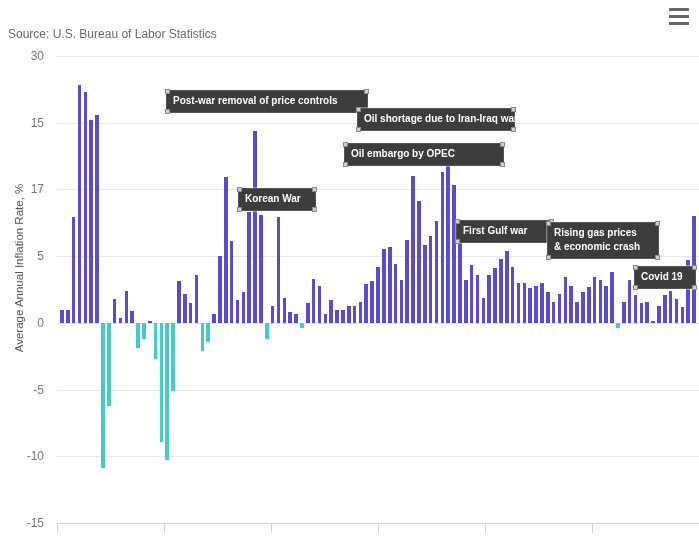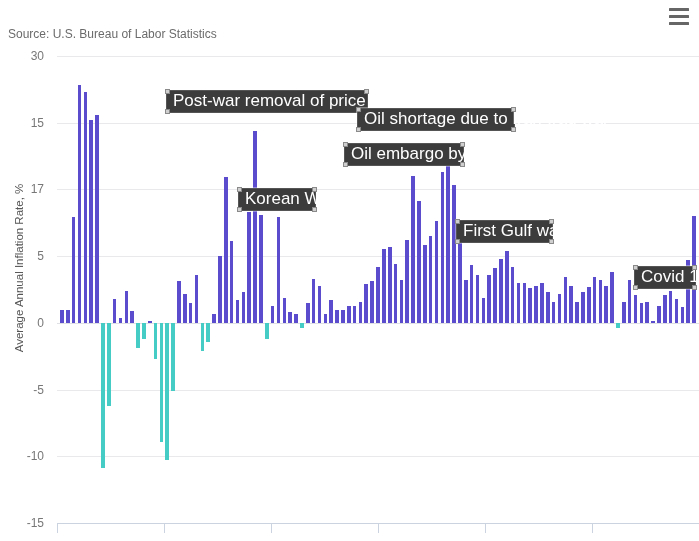--- a/index.html
+++ b/index.html
@@ -53,28 +53,29 @@
 
   .bar{position:absolute;bottom:auto;}
   .bar.pos{background:#5b4ccd;}
   .bar.neg{background:#45ccc4;}
 
   
   .anno{
     position:absolute;
     background:#3c3c3c;
     color:#ffffff;
-    font-size:17px;
+    font-size:10px;
     line-height:14px;
     padding:3px 20px 4px 6px;
     border:1px solid #555;
     border-radius:3px;
     white-space:pre;
     box-sizing:border-box;
     box-shadow:0 0 0 1px rgba(255,255,255,.35);
+    font-weight:bold;
   }
   .anno .hdl{
     position:absolute;width:3px;height:3px;background:#cfcfcf;border:1px solid #8a8a8a;
   }
   .anno .hdl.tl{left:-2px;top:-2px;}
   .anno .hdl.tr{right:-2px;top:-2px;}
   .anno .hdl.bl{left:-2px;bottom:-2px;}
   .anno .hdl.br{right:-2px;bottom:-2px;}
 </style>
 </head>
@@ -234,19 +235,21 @@
       <div class="bar pos" title="2015: 0.1%" style="left: 651.3px; width: 3.6px; top: 321.26px; height: 1.6px;"></div>
       <div class="bar pos" title="2016: 1.3%" style="left: 657.15px; width: 3.6px; top: 305.51px; height: 17.35px;"></div>
       <div class="bar pos" title="2017: 2.1%" style="left: 663.01px; width: 3.6px; top: 294.84px; height: 28.02px;"></div>
       <div class="bar pos" title="2018: 2.4%" style="left: 668.86px; width: 3.6px; top: 290.83px; height: 32.02px;"></div>
       <div class="bar pos" title="2019: 1.8%" style="left: 674.71px; width: 3.6px; top: 298.84px; height: 24.02px;"></div>
       <div class="bar pos" title="2020: 1.2%" style="left: 680.57px; width: 3.6px; top: 306.85px; height: 16.01px;"></div>
       <div class="bar pos" title="2021: 4.7%" style="left: 686.42px; width: 3.6px; top: 260.15px; height: 62.71px;"></div>
       <div class="bar pos" title="2022: 8%" style="left: 692.27px; width: 3.6px; top: 216.11px; height: 106.74px;"></div>
       <div class="anno" style="left: 166px; top: 90px; width: 202px;">Post-war removal of price controls<span class="hdl tl"></span><span class="hdl tr"></span><span class="hdl bl"></span><span class="hdl br"></span></div>
       <div class="anno" style="left: 357px; top: 108px; width: 158px;">Oil shortage due to Iran-Iraq war<span class="hdl tl"></span><span class="hdl tr"></span><span class="hdl bl"></span><span class="hdl br"></span></div>
-      <div class="anno" style="left: 344px; top: 143px; width: 120px;">Oil embargo by OPEC<span class="hdl tl"></span><span class="hdl tr"></span><span class="hdl bl"></span><span class="hdl br"></span></div>
+      <div class="anno" style="left: 344px; top: 143px; width: 160px;">Oil embargo by OPEC<span class="hdl tl"></span><span class="hdl tr"></span><span class="hdl bl"></span><span class="hdl br"></span></div>
       <div class="anno" style="left: 238px; top: 188px; width: 78px;">Korean War<span class="hdl tl"></span><span class="hdl tr"></span><span class="hdl bl"></span><span class="hdl br"></span></div>
       <div class="anno" style="left: 456px; top: 220px; width: 97px;">First Gulf war<span class="hdl tl"></span><span class="hdl tr"></span><span class="hdl bl"></span><span class="hdl br"></span></div>
+      <div class="anno" style="left: 547px; top: 222px; width: 112px;">Rising gas prices
+&amp; economic crash<span class="hdl tl"></span><span class="hdl tr"></span><span class="hdl bl"></span><span class="hdl br"></span></div>
       <div class="anno" style="left: 634px; top: 266px; width: 62px;">Covid 19<span class="hdl tl"></span><span class="hdl tr"></span><span class="hdl bl"></span><span class="hdl br"></span></div>
     </div>
 
 </div>
 
 </body></html>

